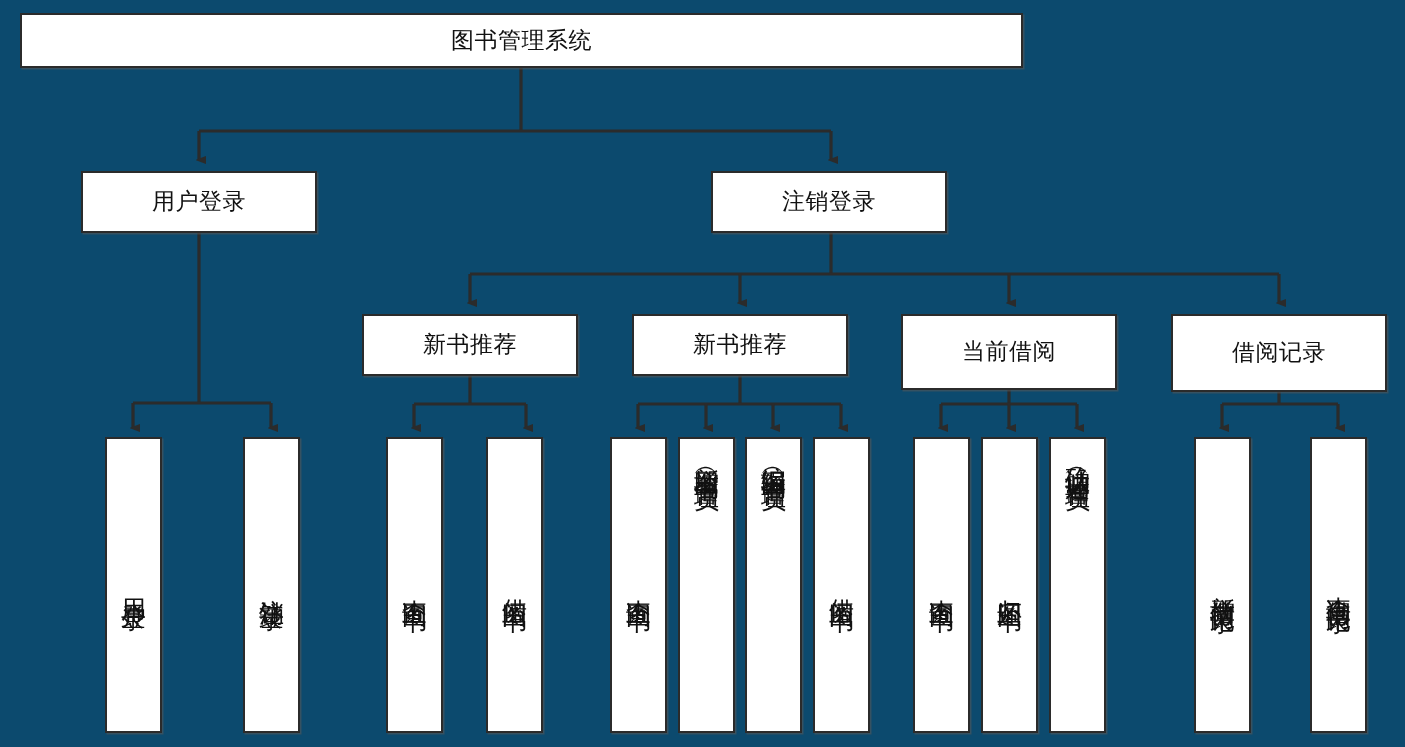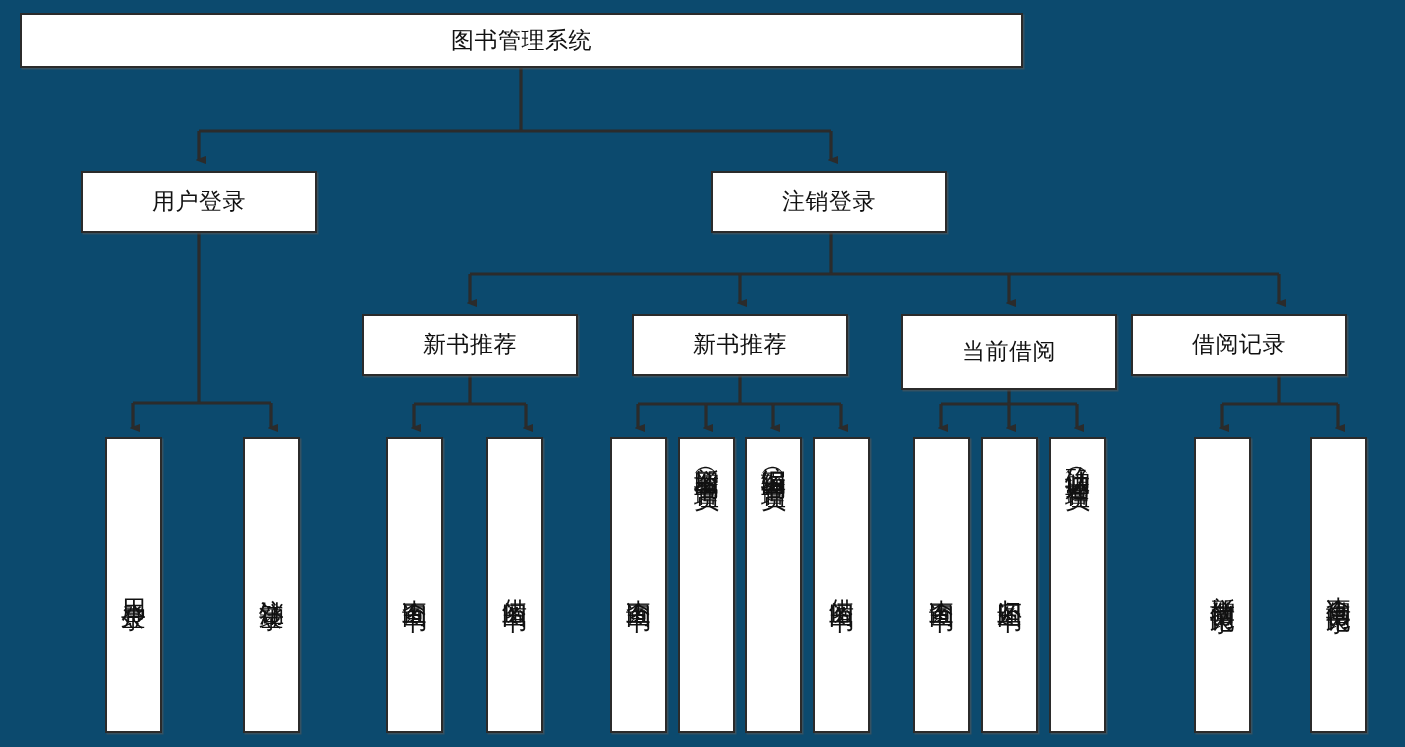--- a/index.html
+++ b/index.html
@@ -143,21 +143,21 @@
 
   <div class="node h" style="left:362px; top:314px; width:216px; height:62px;">
     <span class="lbl">新书推荐</span>
   </div>
   <div class="node h" style="left:632px; top:314px; width:216px; height:62px;">
     <span class="lbl">新书推荐</span>
   </div>
   <div class="node h" style="left:901px; top:314px; width:216px; height:76px;">
     <span class="lbl">当前借阅</span>
   </div>
-  <div class="node h" style="left:1131px; top:314px; width:216px; height:62px;">
+  <div class="node h" style="left:1171px; top:314px; width:216px; height:78px;">
     <span class="lbl">借阅记录</span>
   </div>
 
   <div class="node v mid" style="left:105px; top:437px; width:57px; height:296px;">
     <span class="lbl">用户登录</span>
   </div>
   <div class="node v mid" style="left:243px; top:437px; width:57px; height:296px;">
     <span class="lbl">注销登录</span>
   </div>
 

